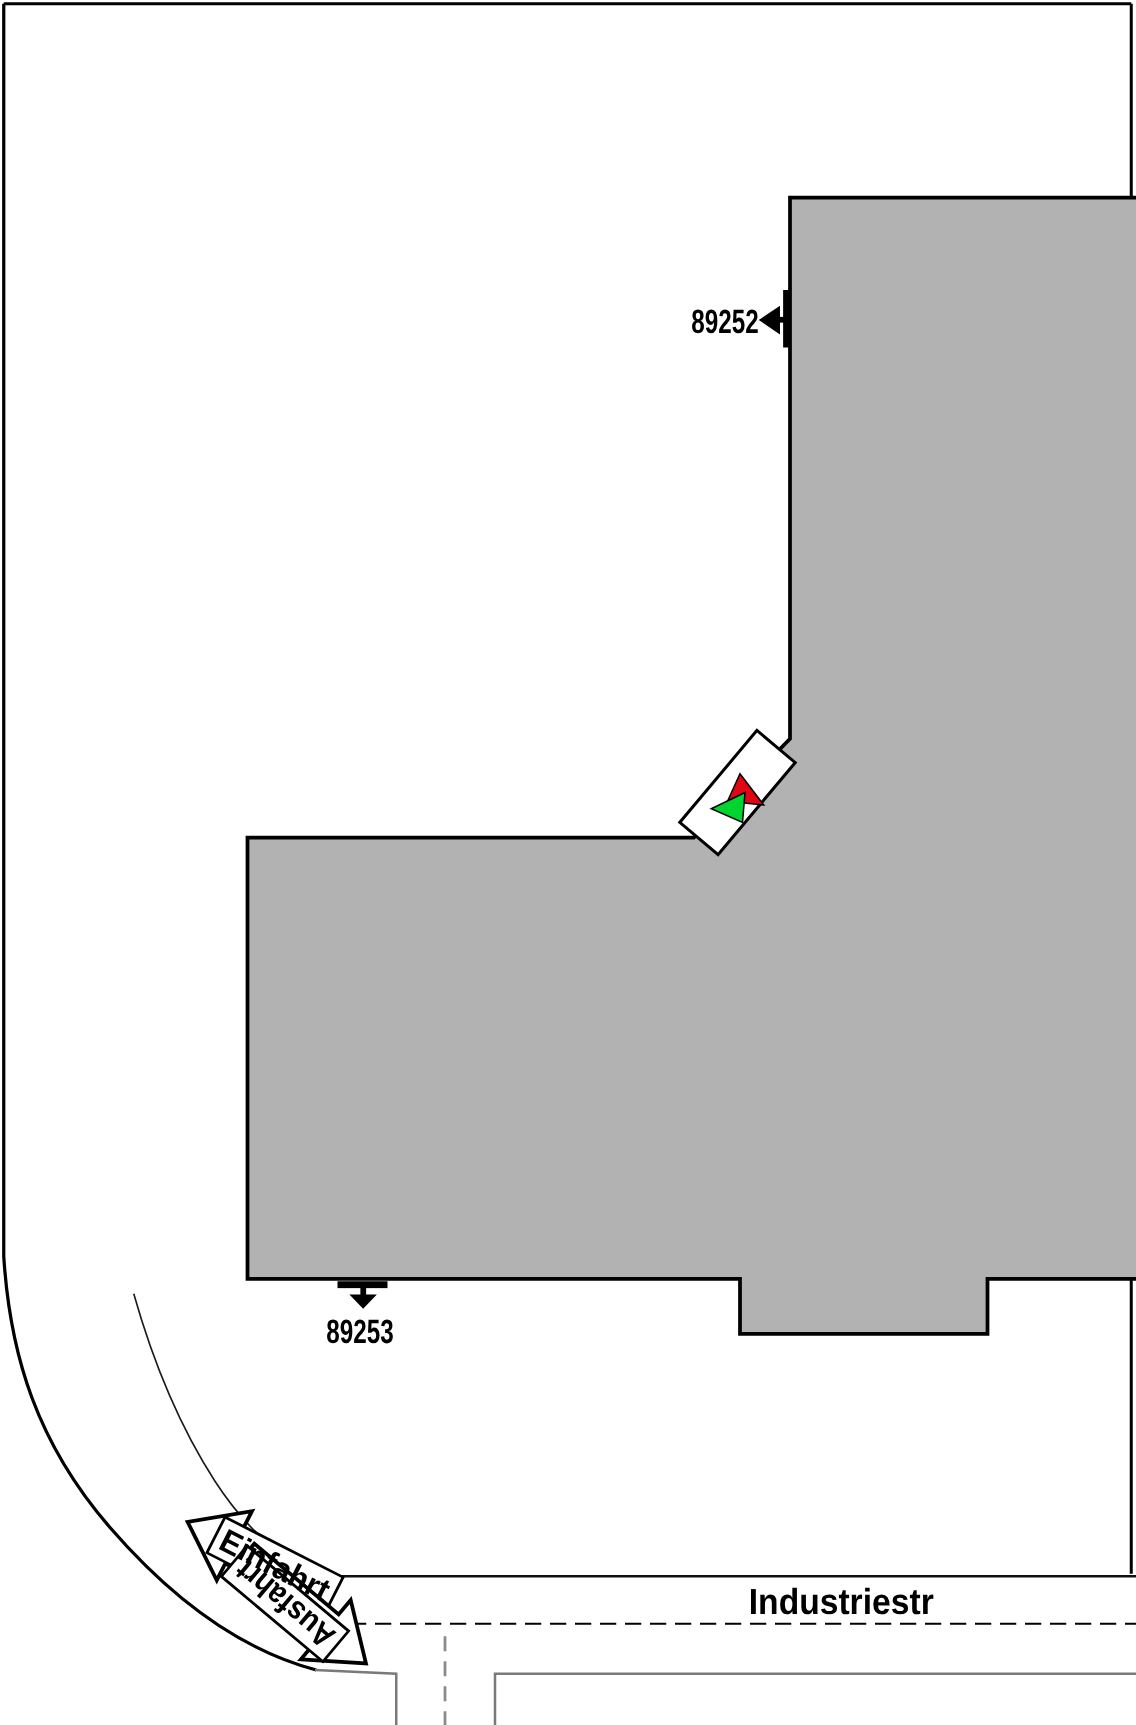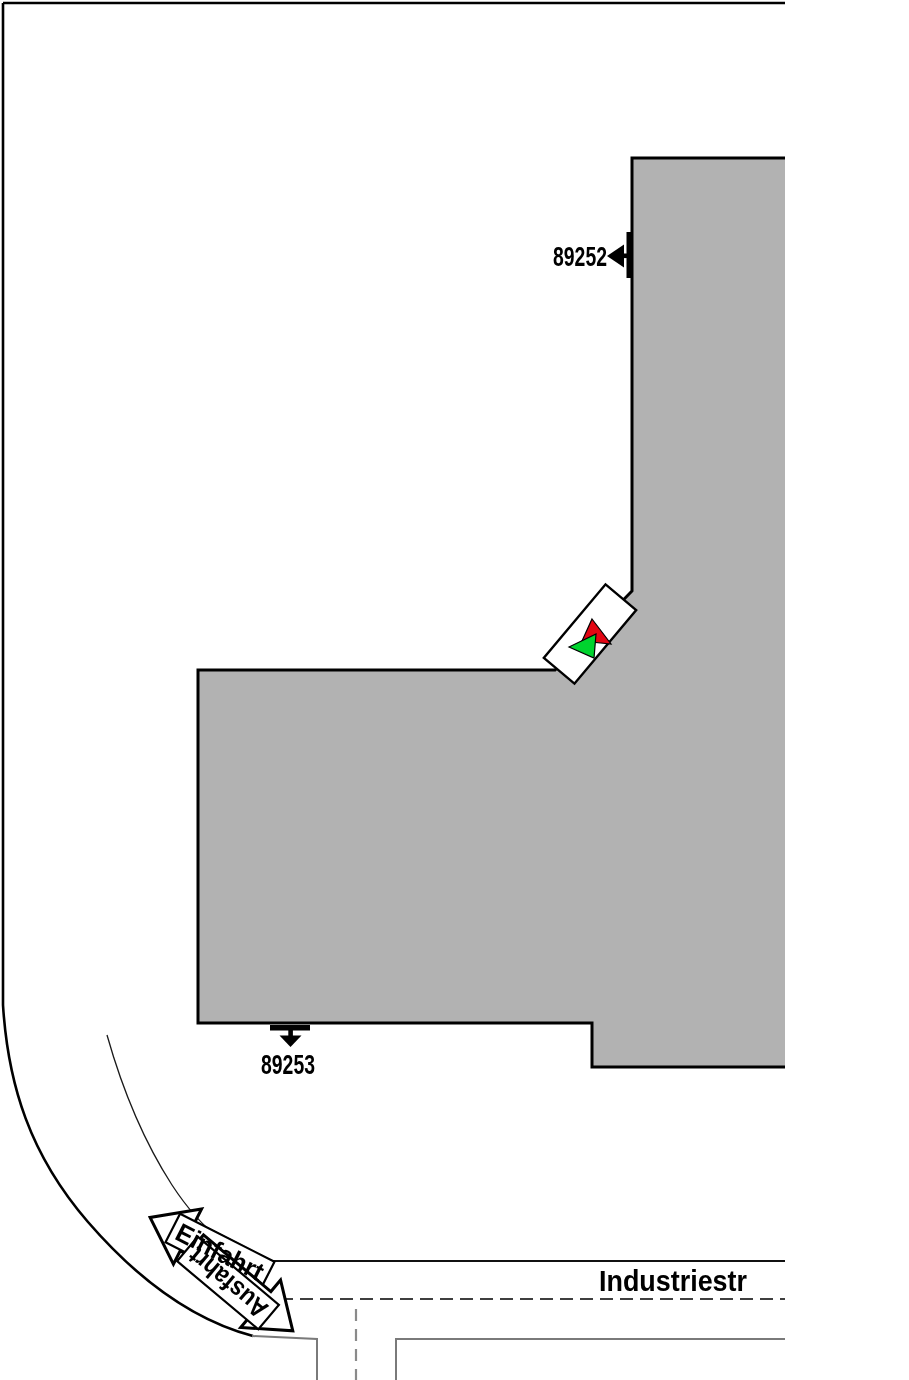--- a/index.html
+++ b/index.html
@@ -1,18 +1,18 @@
 <!DOCTYPE html>
 <html><head>
 <meta charset="utf-8">
 <style>
   html, body { margin: 0; padding: 0; background: #ffffff; }
   .stage {
     position: relative;
-    width: 785px;
+    width: 909px;
     height: 1380px;
     background: #0f766e;
     overflow: hidden;
     font-family: "Liberation Sans", sans-serif;
   }
   svg { display: block; }
   text {
     font-family: "Liberation Sans", "DejaVu Sans", sans-serif;
     font-weight: bold;
     fill: #000;

